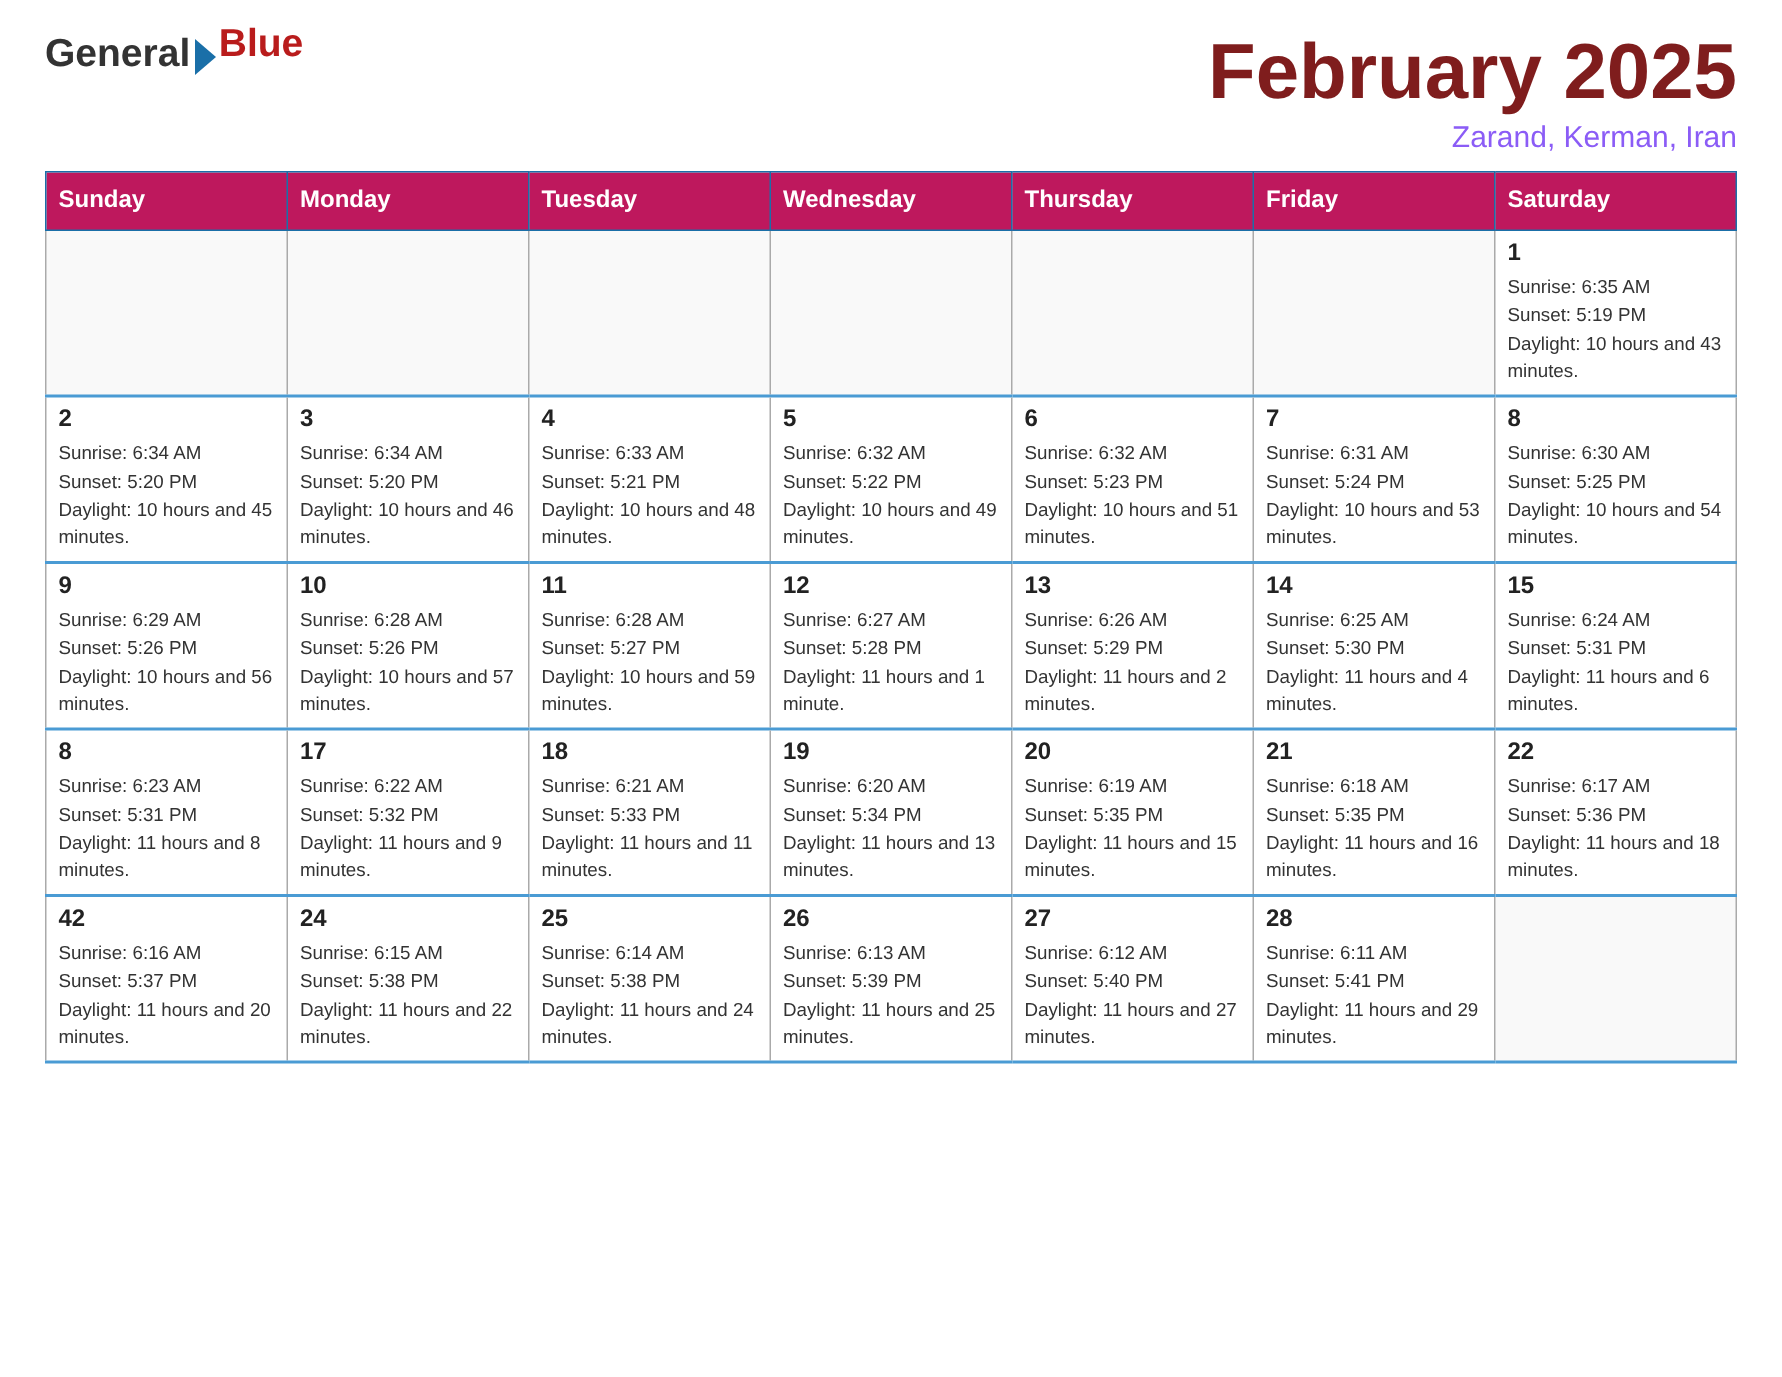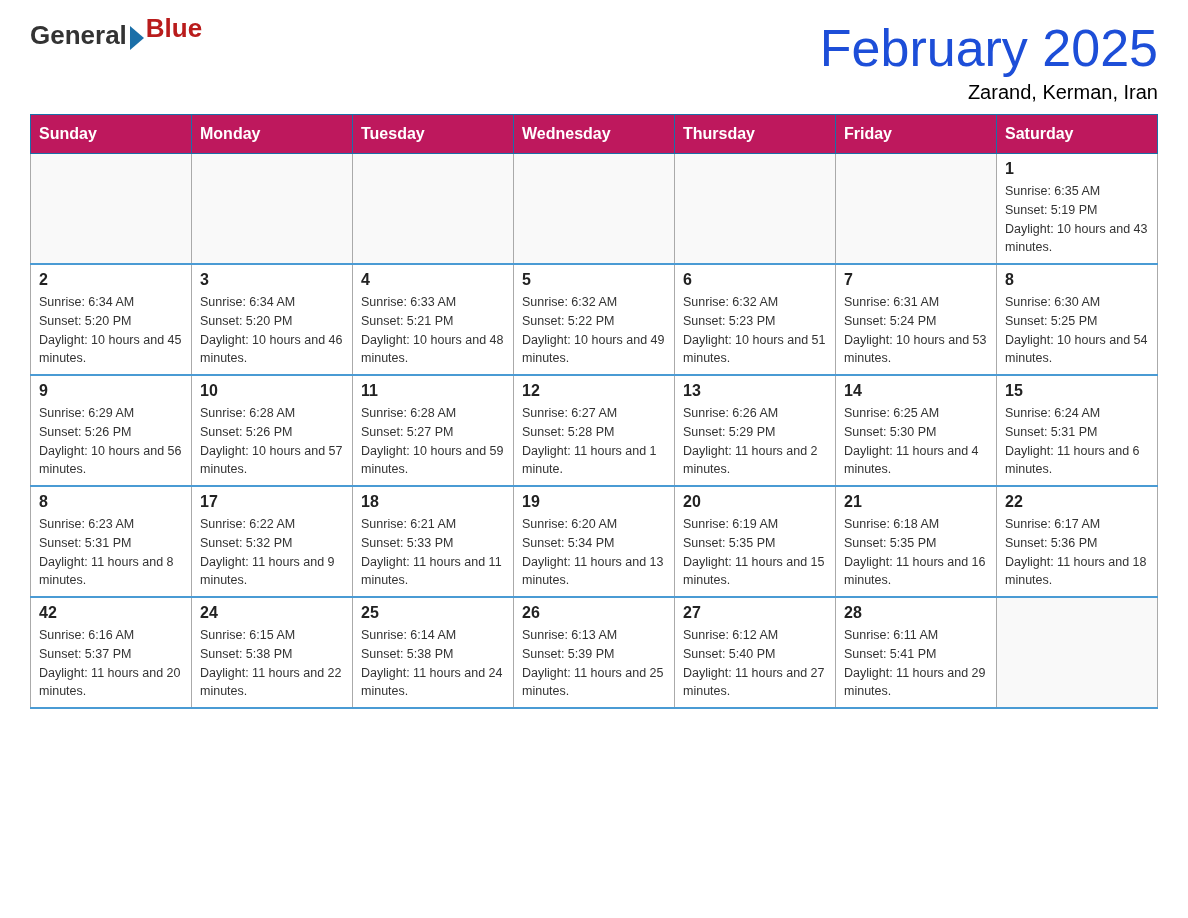--- a/index.html
+++ b/index.html
@@ -44,27 +44,27 @@
       font-weight: bold;
       color: #b91c1c;
       margin-top: -8px;
       margin-left: 2px;
     }
     .title-area {
       text-align: right;
     }
     .month-title {
       font-size: 52px;
-      font-weight: normal;
-      color: #1d4ed8;
+      font-weight: bold;
+      color: #7f1d1d;
       line-height: 1.1;
     }
     .location {
       font-size: 20px;
-      color: #000000;
+      color: #8b5cf6;
       margin-top: 4px;
     }
     .calendar {
       width: 100%;
       border-collapse: collapse;
       margin-top: 10px;
     }
     .calendar th {
       background-color: #be185d;
       color: #fff;

